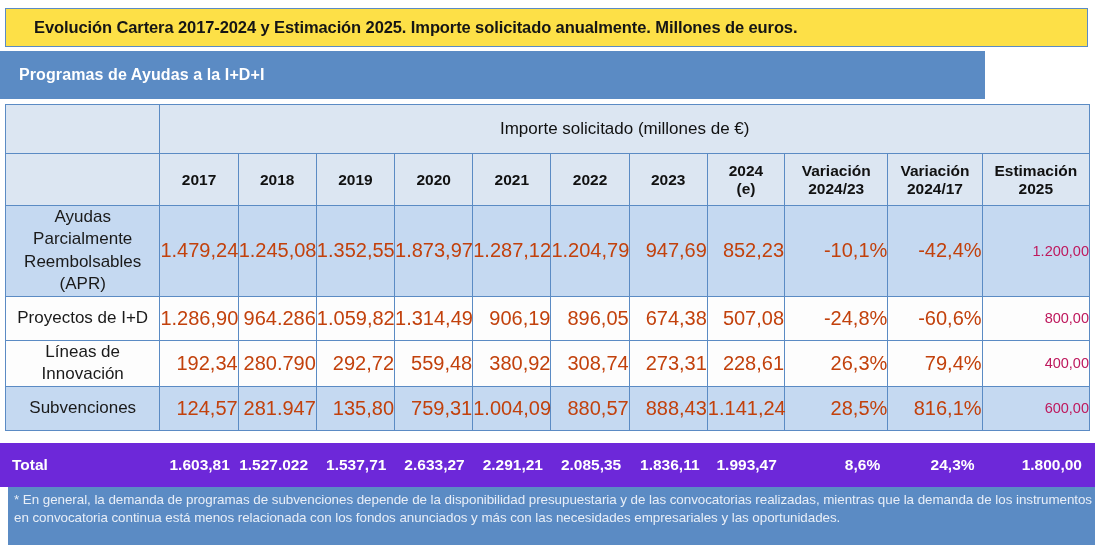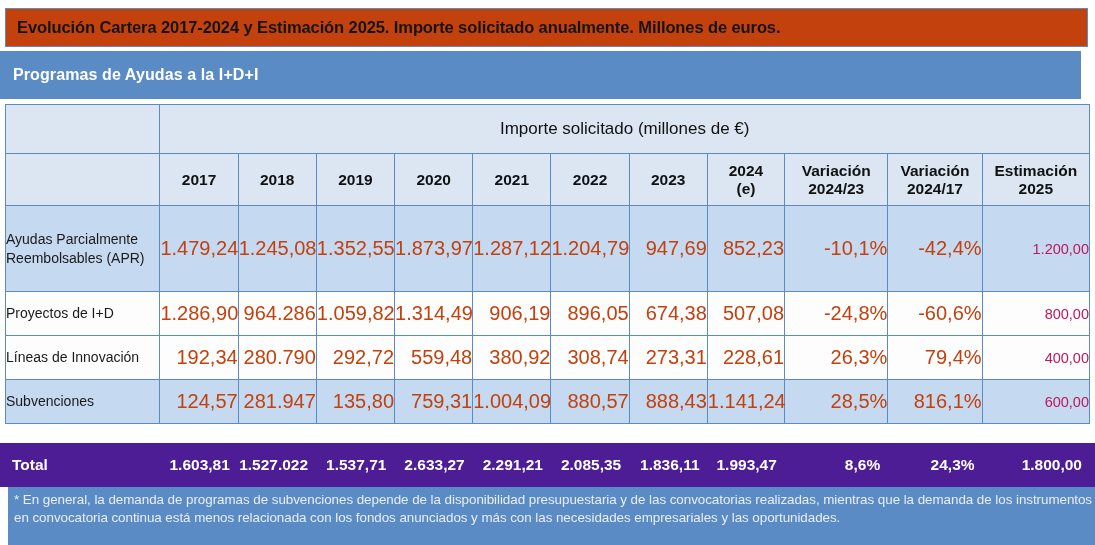--- a/index.html
+++ b/index.html
@@ -24,44 +24,44 @@
 
   
   .title-bar {
     position: absolute;
     left: 5px;
     top: 8px;
     width: 1083px;
     height: 39px;
     box-sizing: border-box;
     border: 1px solid #5b8bc4;
-    background: #c2410c;
+    background: #fde047;
     display: flex;
     align-items: center;
-    padding-left: 11px;
+    padding-left: 28px;
   }
   .title-text {
     font-size: 16.5px;
     font-weight: bold;
     color: #151515;
     letter-spacing: -0.1px;
     white-space: nowrap;
   }
 
   
   .section-band {
     position: absolute;
     left: 0px;
     top: 51px;
-    width: 1081px;
+    width: 985px;
     height: 48px;
     background: #5b8bc4;
     display: flex;
     align-items: center;
-    padding-left: 13px;
+    padding-left: 19px;
     box-sizing: border-box;
   }
   .section-text {
     font-size: 16px;
     font-weight: bold;
     color: #ffffff;
     letter-spacing: 0.1px;
     white-space: nowrap;
   }
 
@@ -113,23 +113,23 @@
     font-weight: bold;
     color: #111111;
     line-height: 1.14;
   }
 
   
   tr.row-shaded td { background: #c5d9f1; }
   tr.row-plain  td { background: #fdfdfd; }
 
   td.cell-label {
-    text-align: left;
+    text-align: center;
     padding-left: 7px;
-    font-size: 14px;
+    font-size: 17px;
     color: #1a1a1a;
     line-height: 1.32;
     margin-left: 35px;
   }
   td.cell-num {
     text-align: right;
     padding-right: 8px;
     font-size: 20px;
     color: #c2410c;
     white-space: nowrap;
@@ -146,21 +146,21 @@
   tr.r-tall td { height: 86px; }
   tr.r-mid  td { height: 44px; }
 
   
   .total-row {
     position: absolute;
     left: 0px;
     top: 443px;
     width: 1095px;
     height: 44px;
-    background: #4c1d95;
+    background: #6d28d9;
   }
   .total-row table {
     border-collapse: collapse;
     table-layout: fixed;
     width: 1085px;
     margin-left: 5px;
     height: 44px;
   }
   .total-row td {
     border: none;

